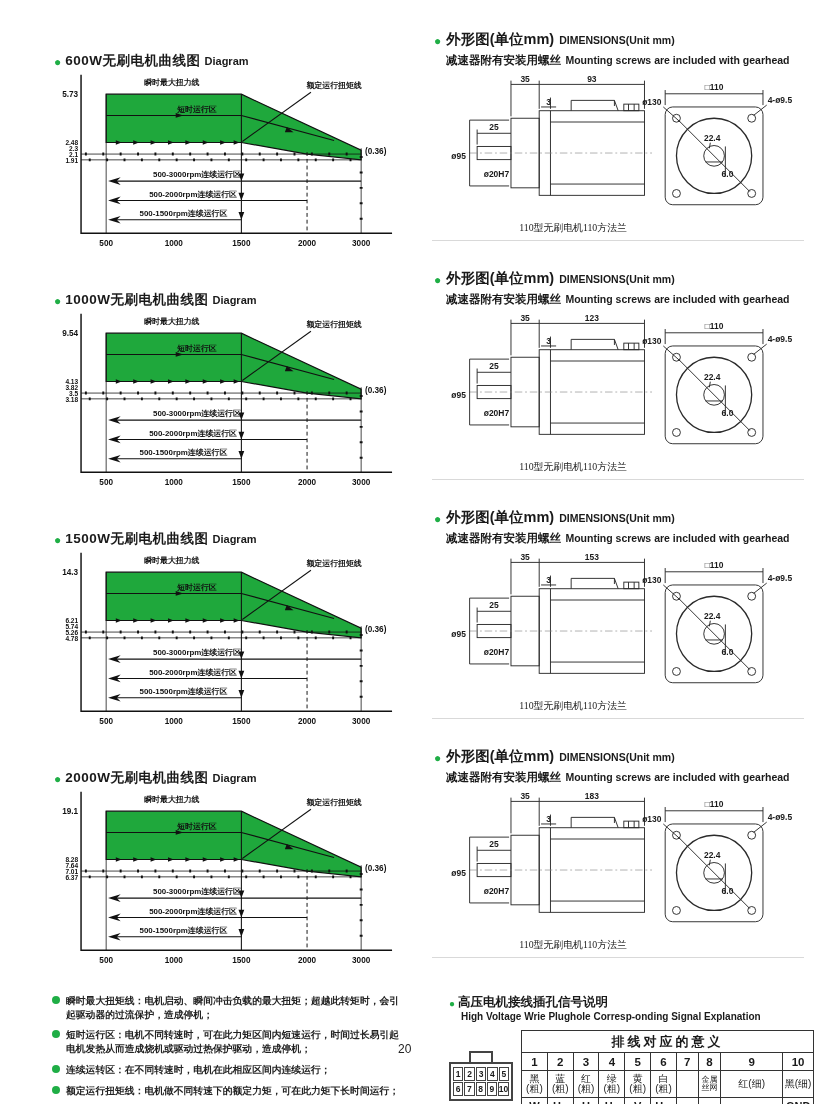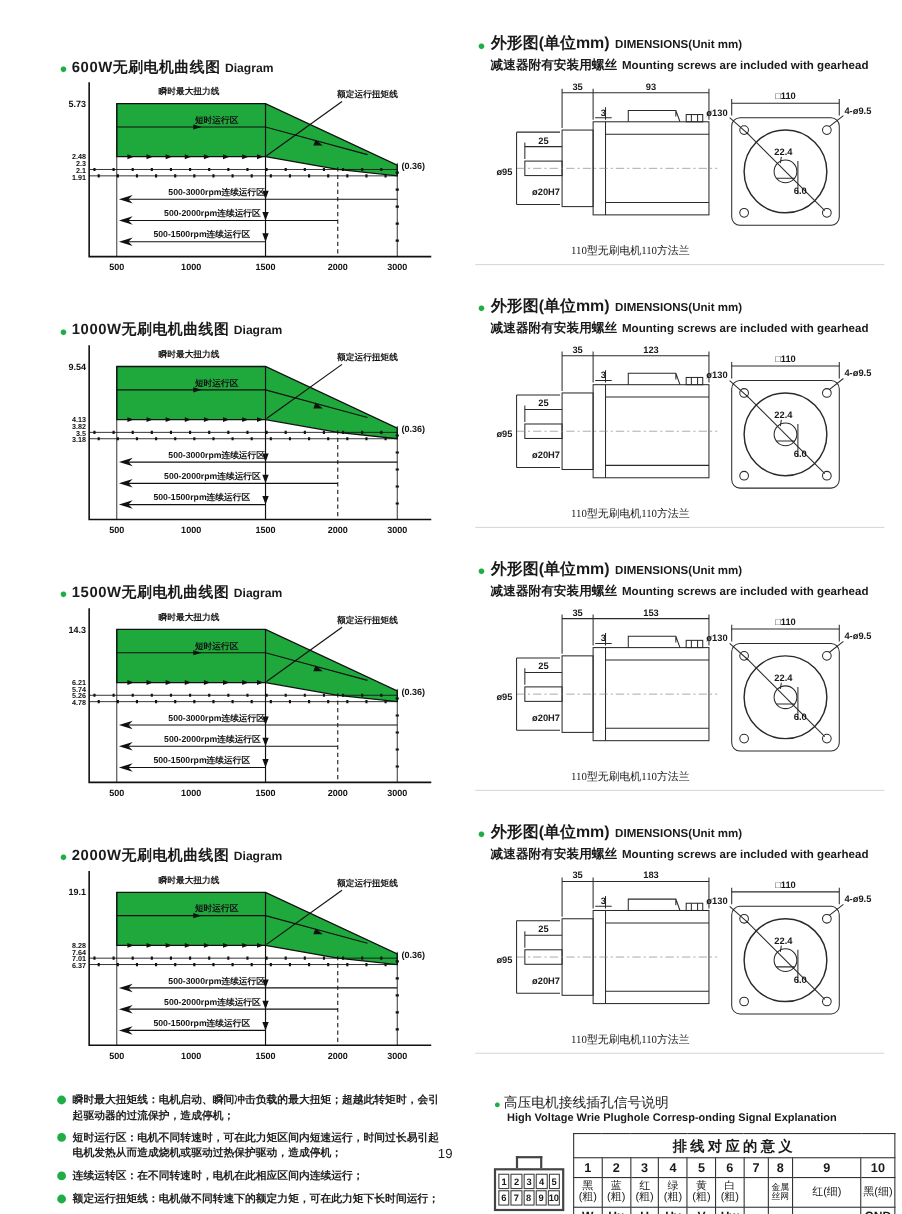--- a/index.html
+++ b/index.html
@@ -46,21 +46,21 @@
   .dims-svg text{fill:#1a1a1a;font-size:9px;font-weight:bold;font-family:"Liberation Sans","DejaVu Sans",sans-serif;}
   .dims-svg .cap{font-size:10.5px;font-weight:normal;font-family:"Liberation Serif","DejaVu Serif",serif;}
   
   .bottom{display:flex;margin-top:8px;align-items:flex-start;gap:31px;}
   .notes{width:356px;flex:0 0 356px;}
   .note-item{display:flex;gap:6px;margin-bottom:7px;}
   .note-dot{width:8px;height:8px;border-radius:50%;background:#1fae46;flex:0 0 8px;margin-top:2px;}
   .note-text{font-size:9.8px;font-weight:bold;line-height:1.4;color:#222;}
   .wiring{margin-left:10px;width:396px;}
   .wiring-title{display:flex;align-items:baseline;gap:3px;}
-  .wt-cn{font-weight:normal;font-size:12.5px;}
+  .wt-cn{font-weight:bold;font-size:12.5px;}
   .wt-en{font-weight:bold;font-size:10px;margin-left:12px;}
   .wiring-body{display:flex;align-items:flex-end;gap:8px;margin-top:8px;}
   
   .connector{width:64px;flex:0 0 64px;margin-bottom:14px;}
   .conn-tab{width:20px;height:9px;border:2.5px solid #444;border-bottom:none;margin:0 auto;}
   .conn-body{border:2.5px solid #444;padding:2px 2px;}
   .conn-row{display:flex;gap:1px;margin:1px 0;}
   .conn-cell{width:9px;height:12px;border:1.5px solid #444;font-size:8.5px;font-weight:bold;
     display:flex;align-items:center;justify-content:center;}
   
@@ -650,13 +650,13 @@
                 <td class="small">Vcc+5V</td>
                 <td>GND</td>
               </tr>
         </tbody>
           </table>
       </div>
     </div>
   </div>
 </div>
 
-<div class="page-num">19</div>
+<div class="page-num">20</div>
 
 </body></html>

